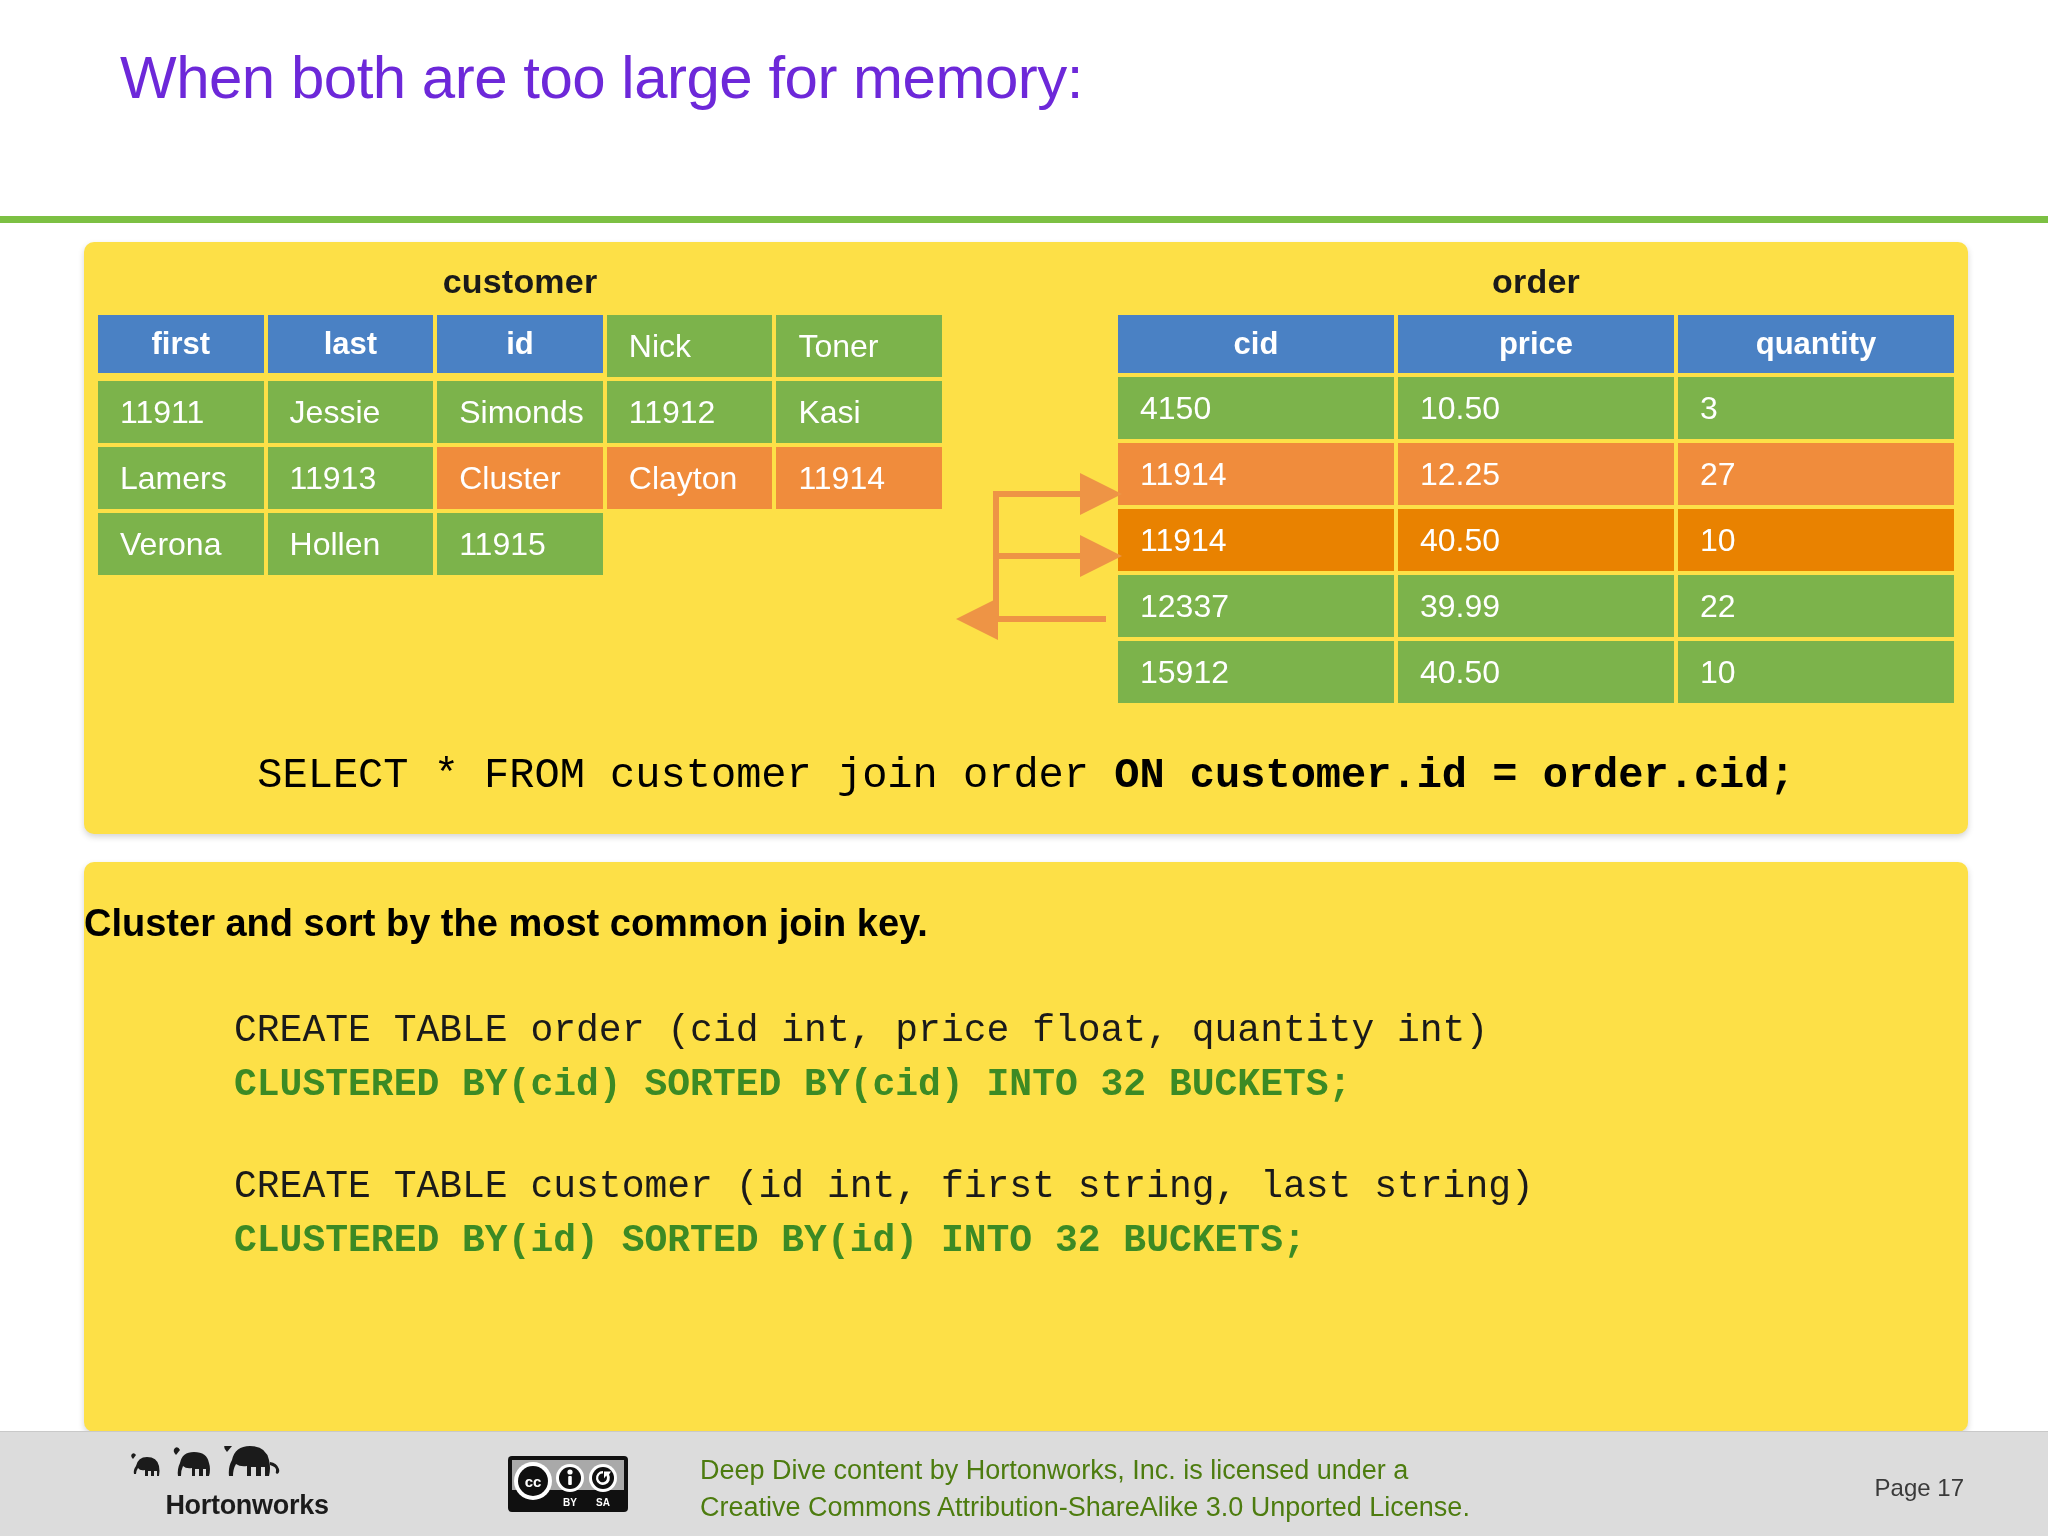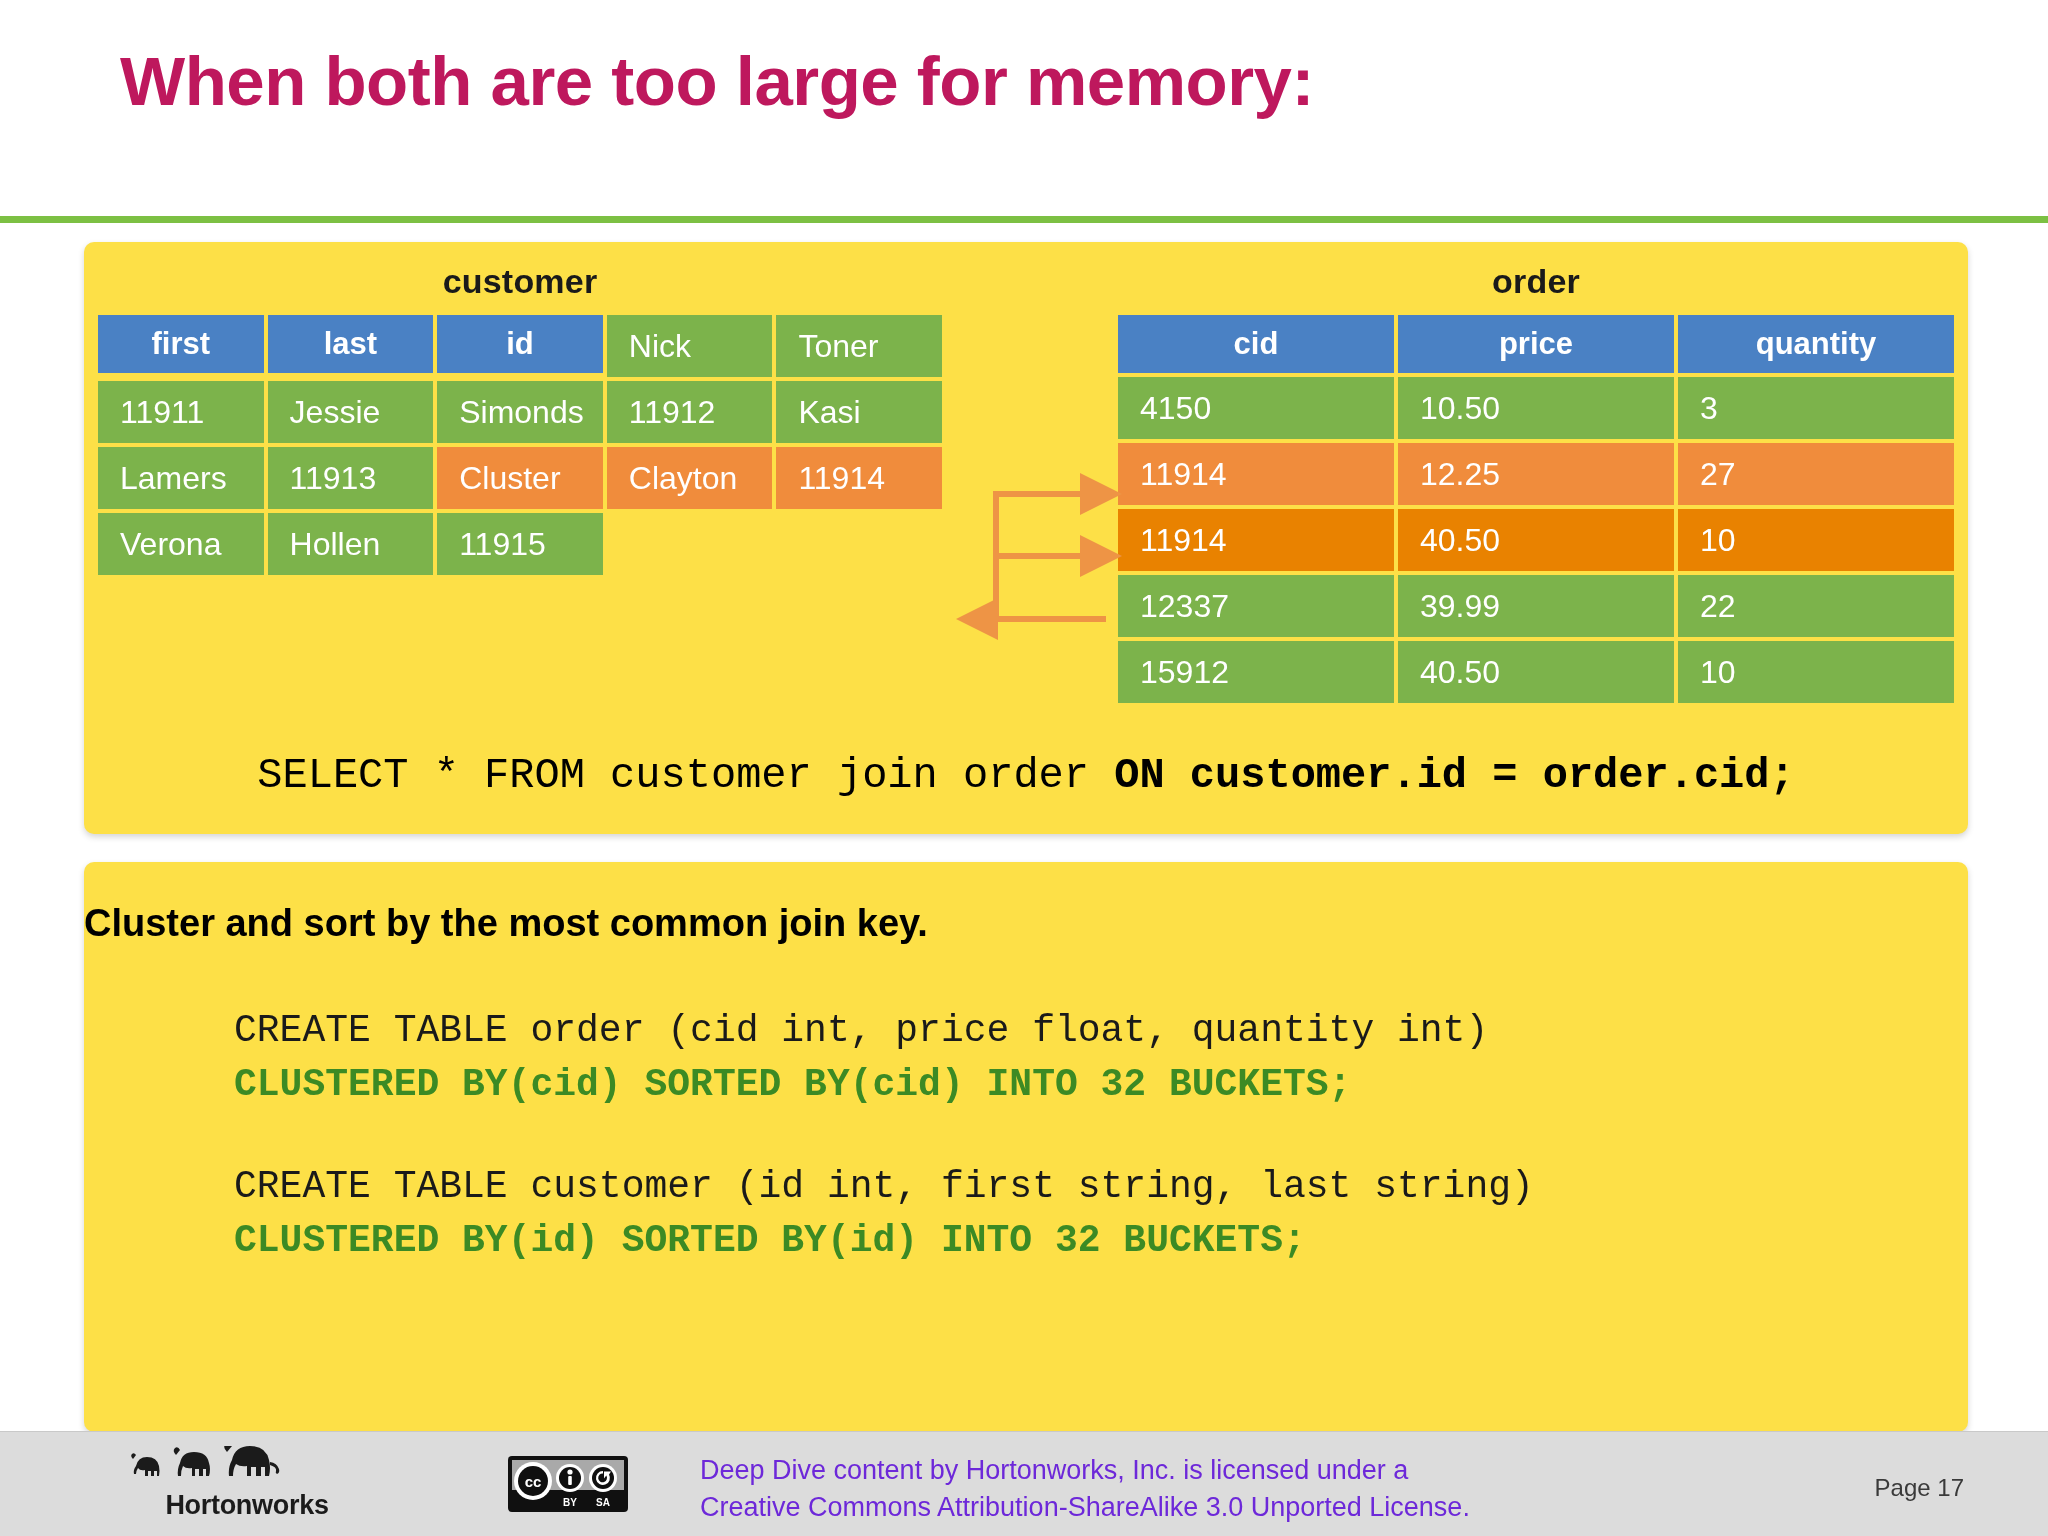--- a/index.html
+++ b/index.html
@@ -14,23 +14,23 @@
     overflow: hidden;
     font-family: "Liberation Sans", sans-serif;
     -webkit-font-smoothing: antialiased;
   }
 
   
   .slide-title {
     position: absolute;
     left: 120px;
     top: 46px;
-    font-size: 69px;
-    font-weight: 700;
-    color: #be185d;
+    font-size: 60px;
+    font-weight: 400;
+    color: #6d28d9;
     letter-spacing: -0.5px;
     line-height: 1.05;
     white-space: nowrap;
   }
 
   .title-rule {
     position: absolute;
     left: 0;
     top: 216px;
     width: 2048px;
@@ -191,21 +191,21 @@
     top: 24px;
     width: 120px;
     height: 56px;
   }
   #license-text {
     position: absolute;
     left: 700px;
     top: 20px;
     font-size: 27px;
     line-height: 1.38;
-    color: #6d28d9;
+    color: #4d7c0f;
   }
   #page-number {
     position: absolute;
     right: 84px;
     top: 42px;
     font-size: 24px;
     color: #3a3a3a;
   }
 </style>
 </head>

